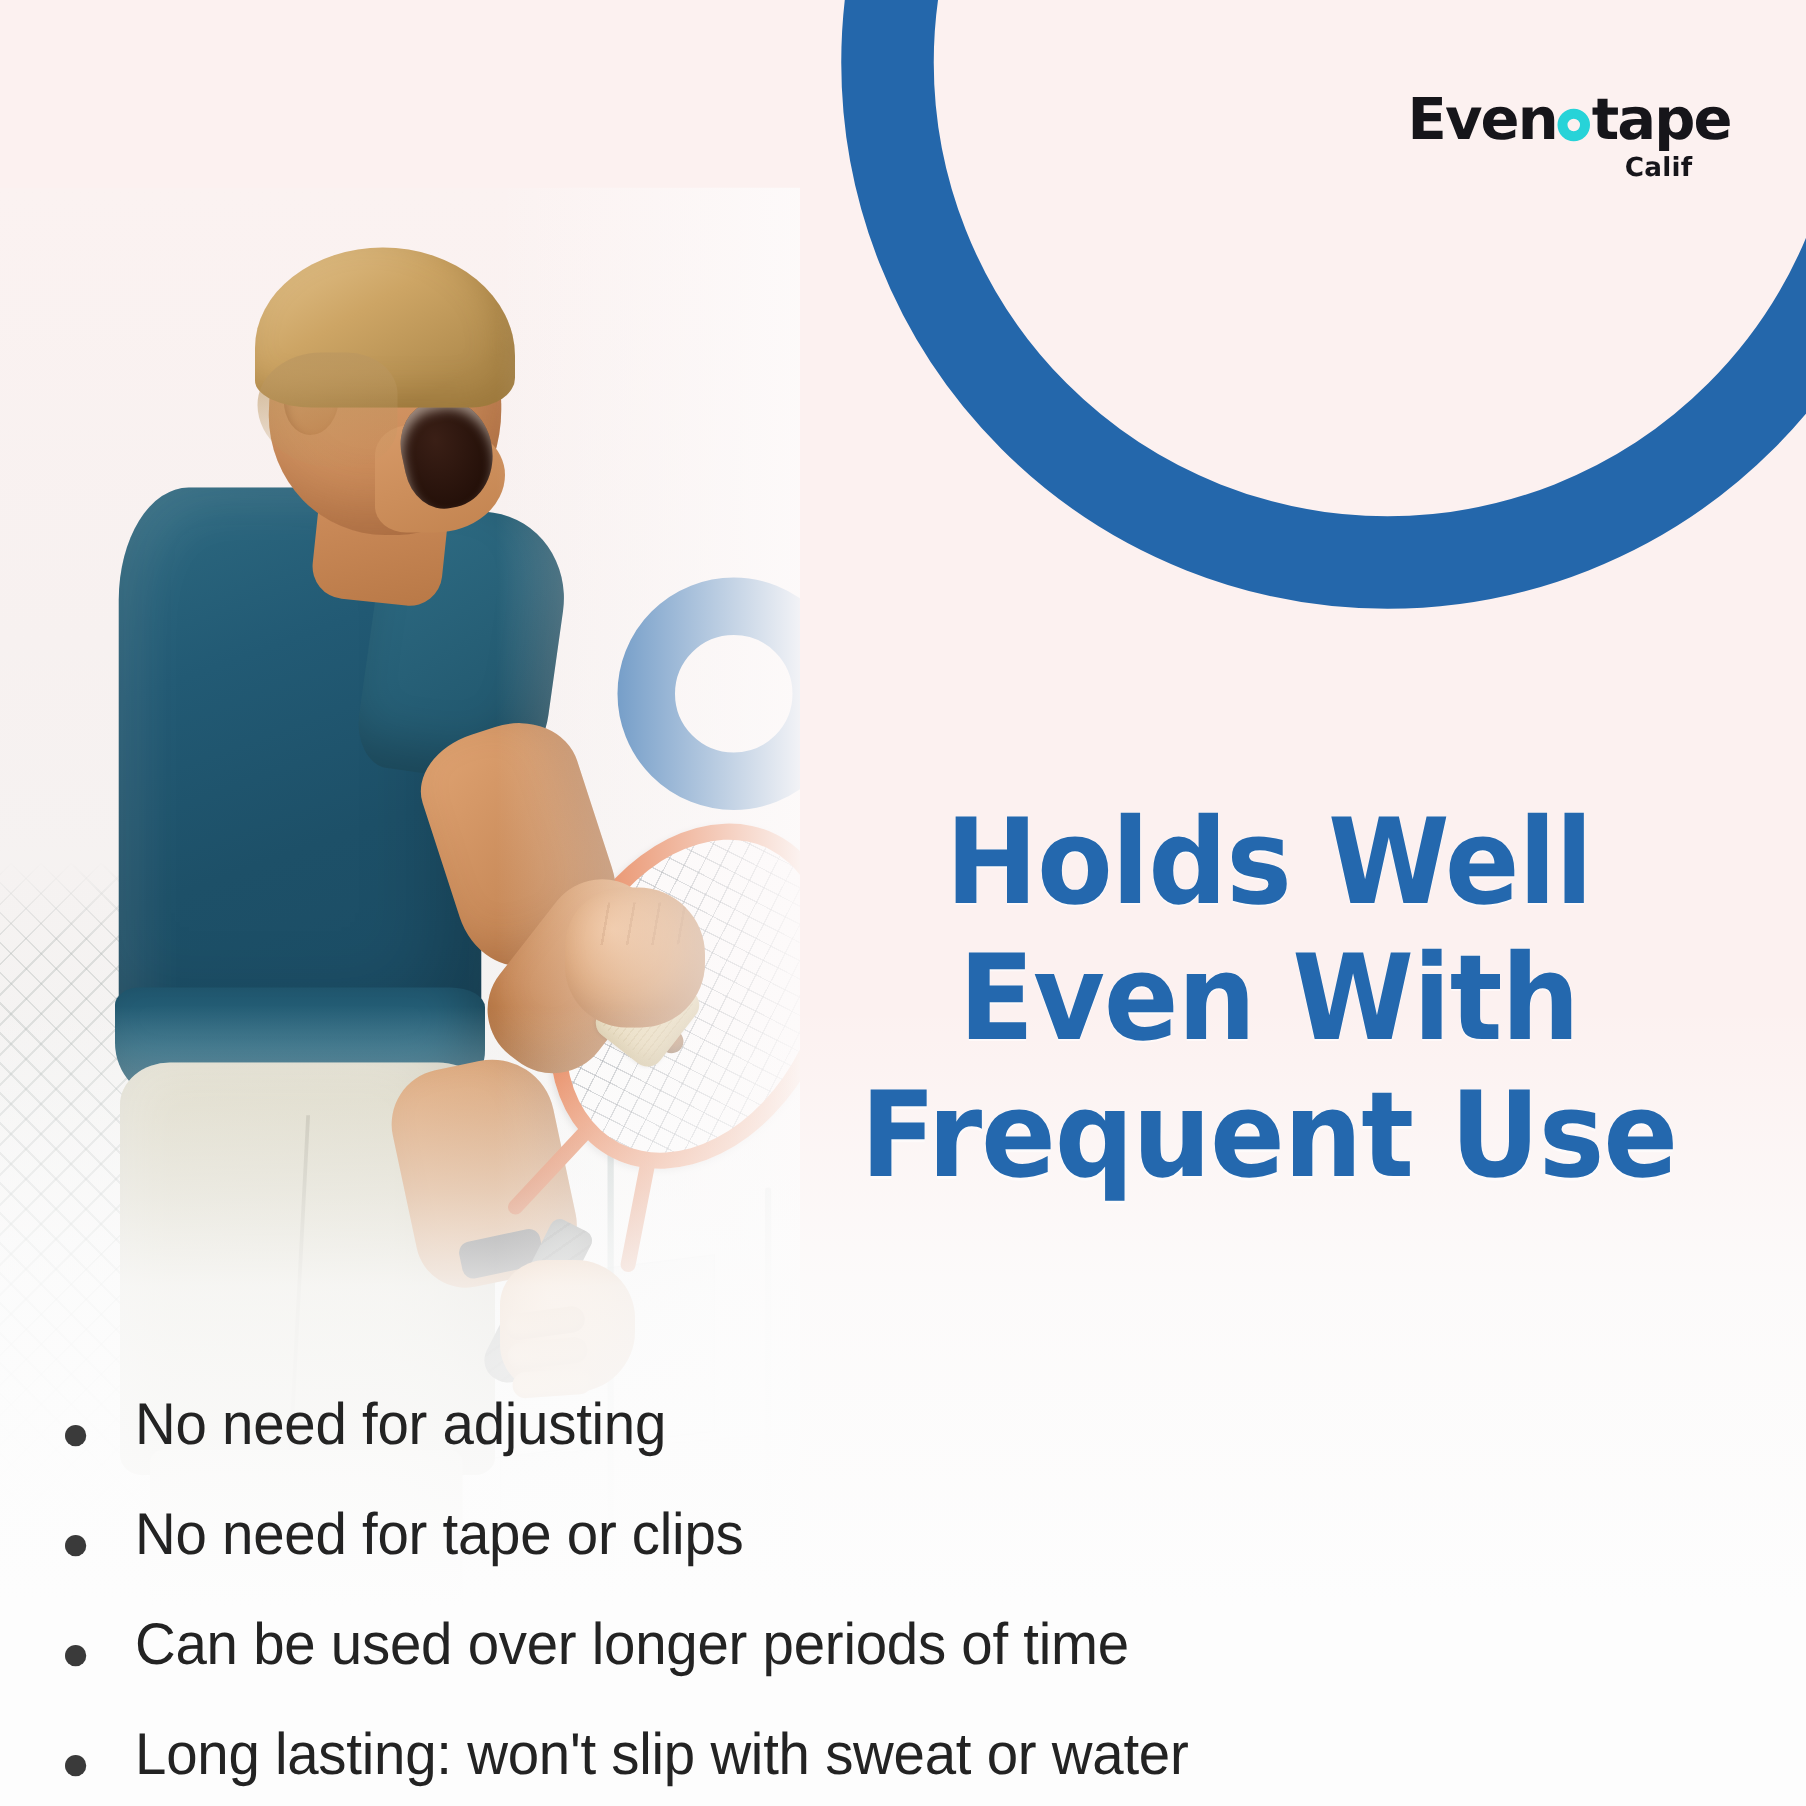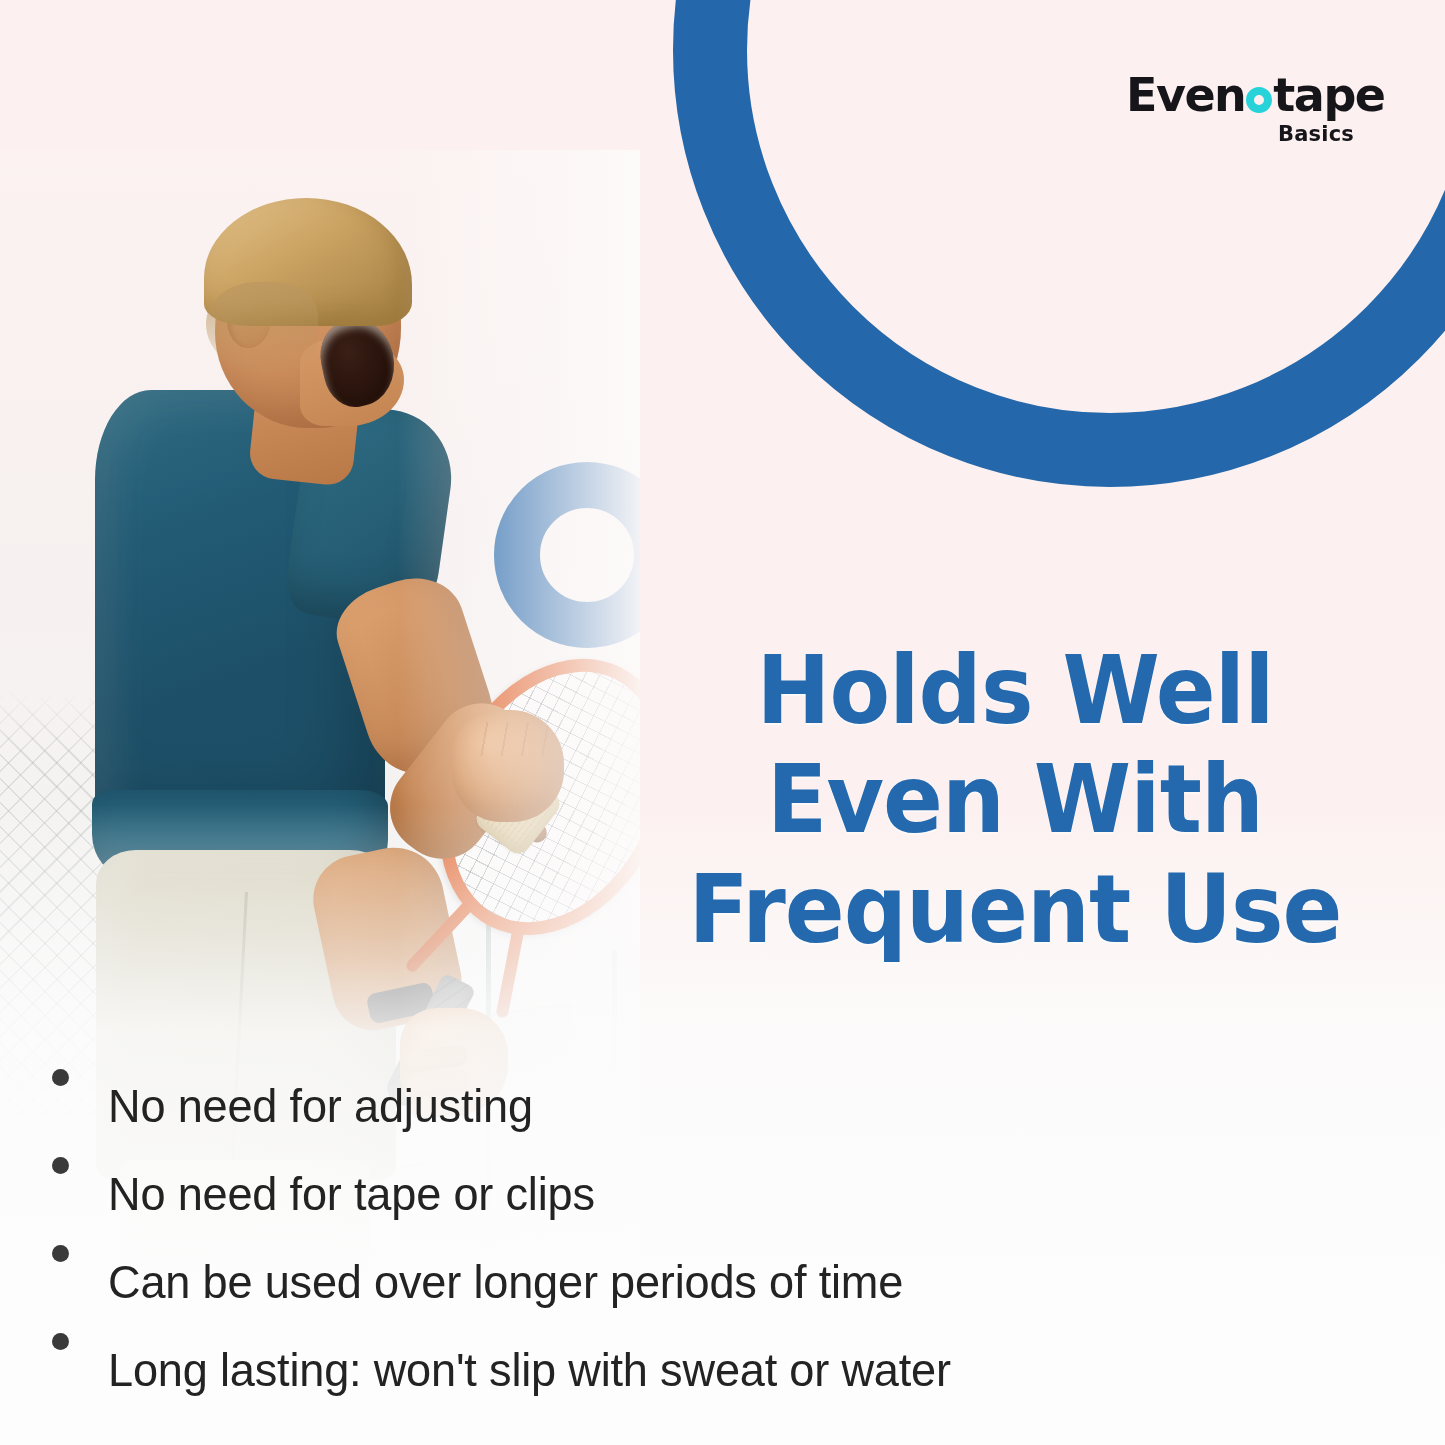--- a/index.html
+++ b/index.html
@@ -414,21 +414,21 @@
   .headline .hl-line { display:block; white-space: nowrap; }
 
   
   .bullets {
     position: absolute;
     left: 52px; top: 1078px;
     width: 1340px;
   }
   .bullet-row {
     display: flex;
-    align-items: flex-start;
+    align-items: flex-end;
     height: 88px;
   }
   .bullet-dot {
     width: 17px; height: 17px;
     border-radius: 50%;
     background: #3a3a3a;
     flex: 0 0 auto;
     margin-right: 39px;
     position: relative;
     top: -9px;
@@ -517,21 +517,21 @@
       </div>
 
       <div class="photo-fade"></div>
     </div>
   </div>
 
   <div class="bg-white-bottom"></div>
 
   <div class="logo">
     <span class="logo-word"><span>Even</span><span class="o-ring"></span><span>tape</span></span>
-    <span class="logo-sub">Basics</span>
+    <span class="logo-sub">Calif</span>
   </div>
 
   <div class="headline">
     <span class="hl-line">Holds Well</span>
     <span class="hl-line">Even With</span>
     <span class="hl-line">Frequent Use</span>
   </div>
 
   <div class="bullets">
     <div class="bullet-row">

